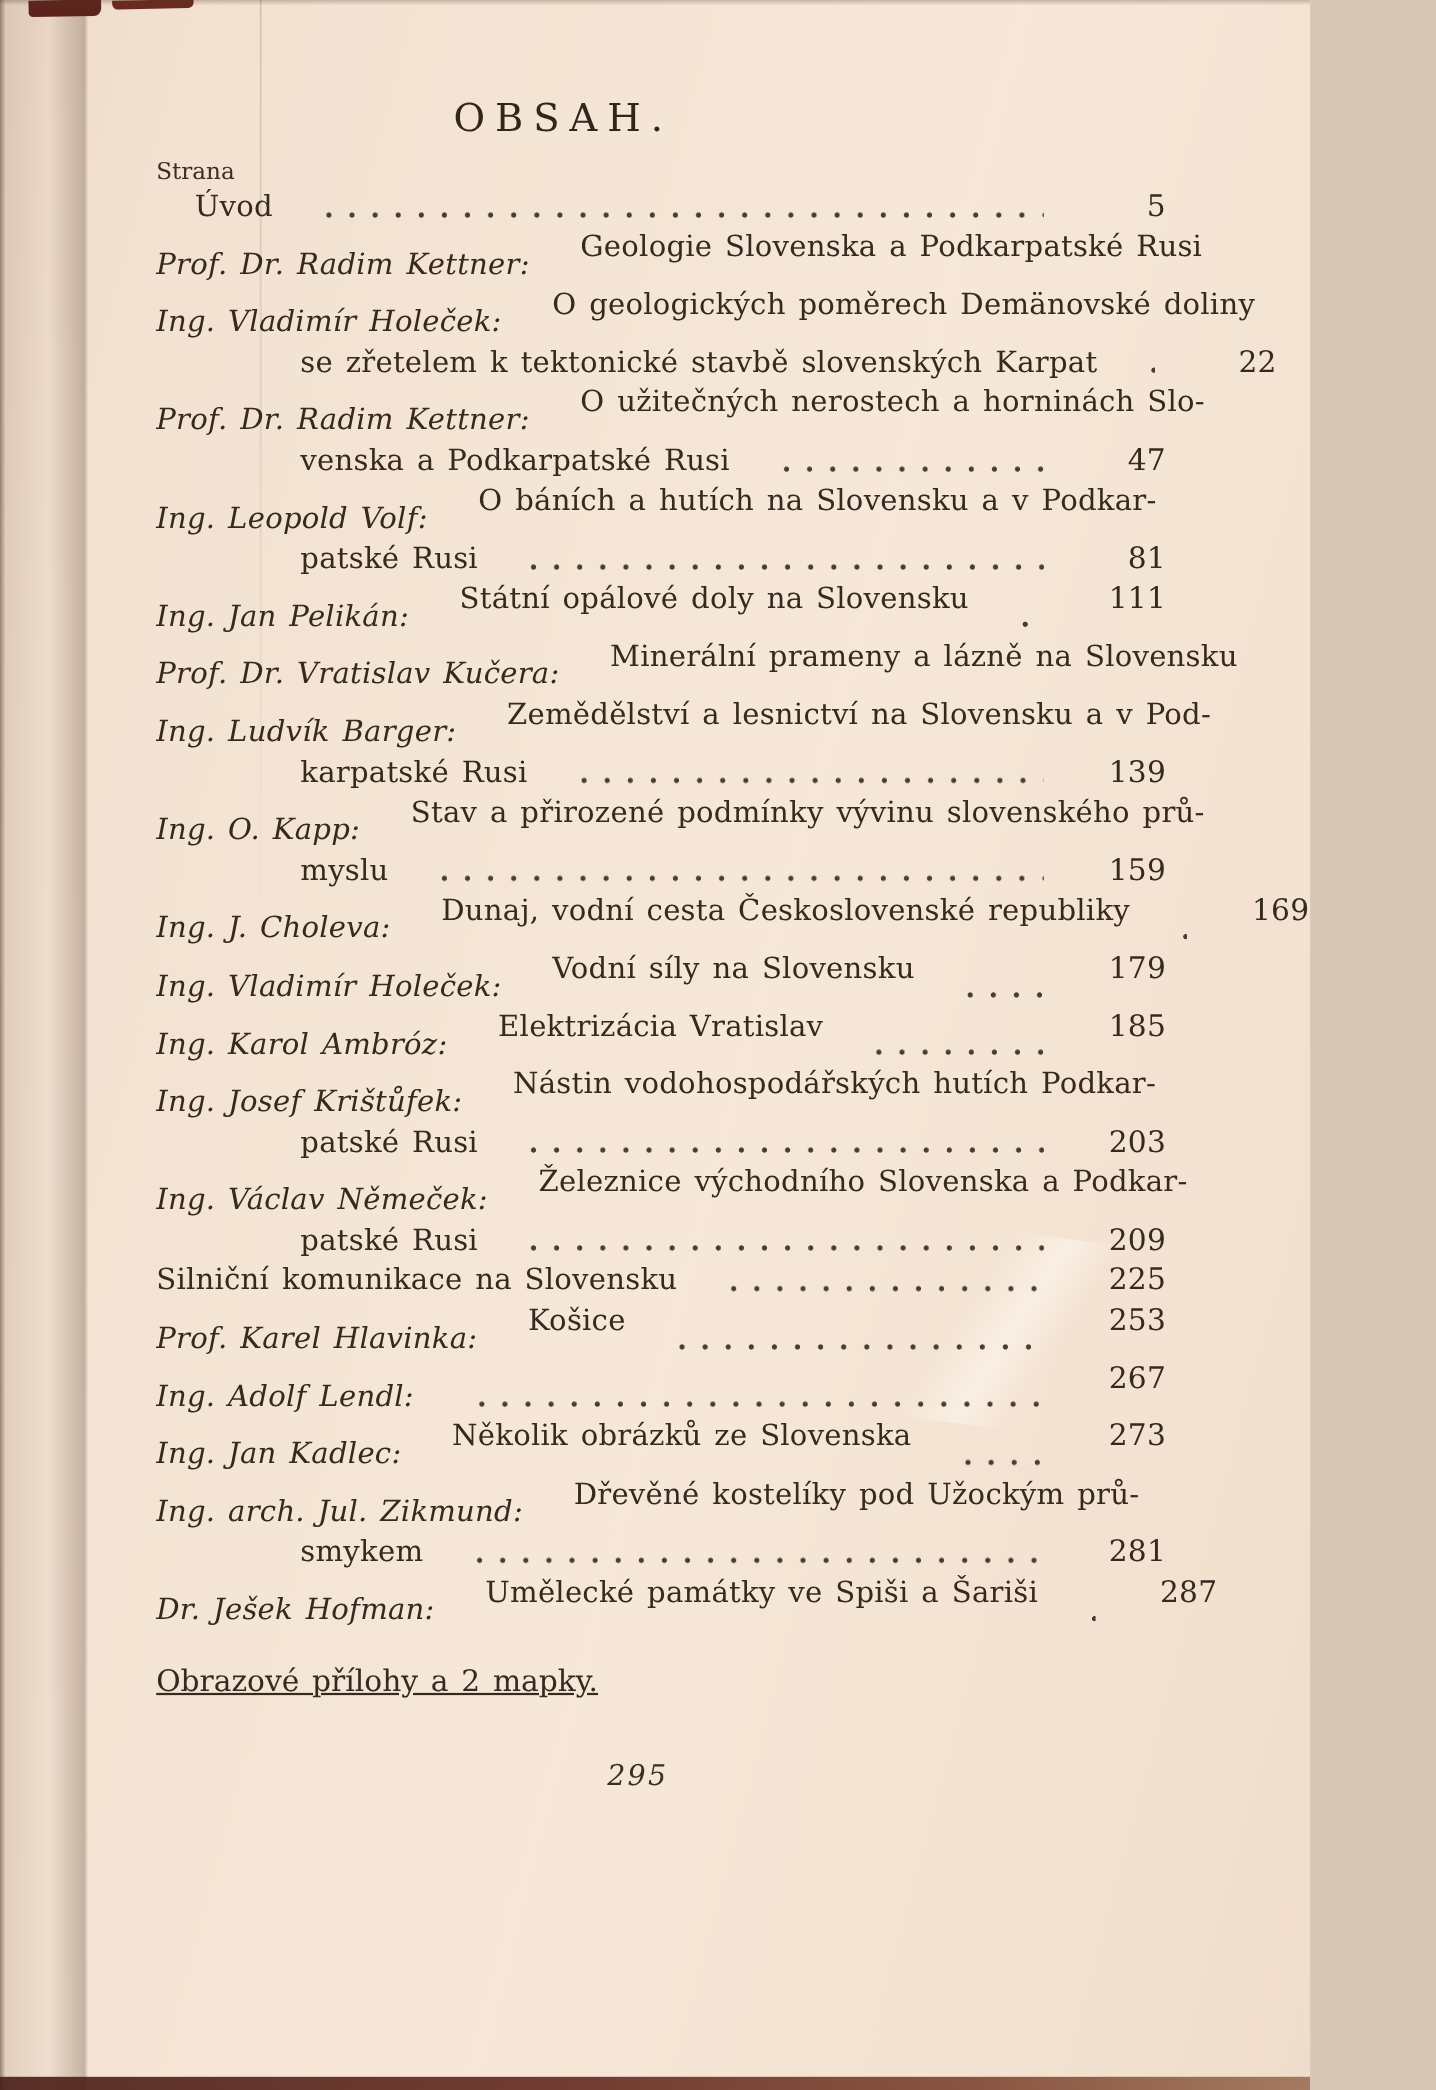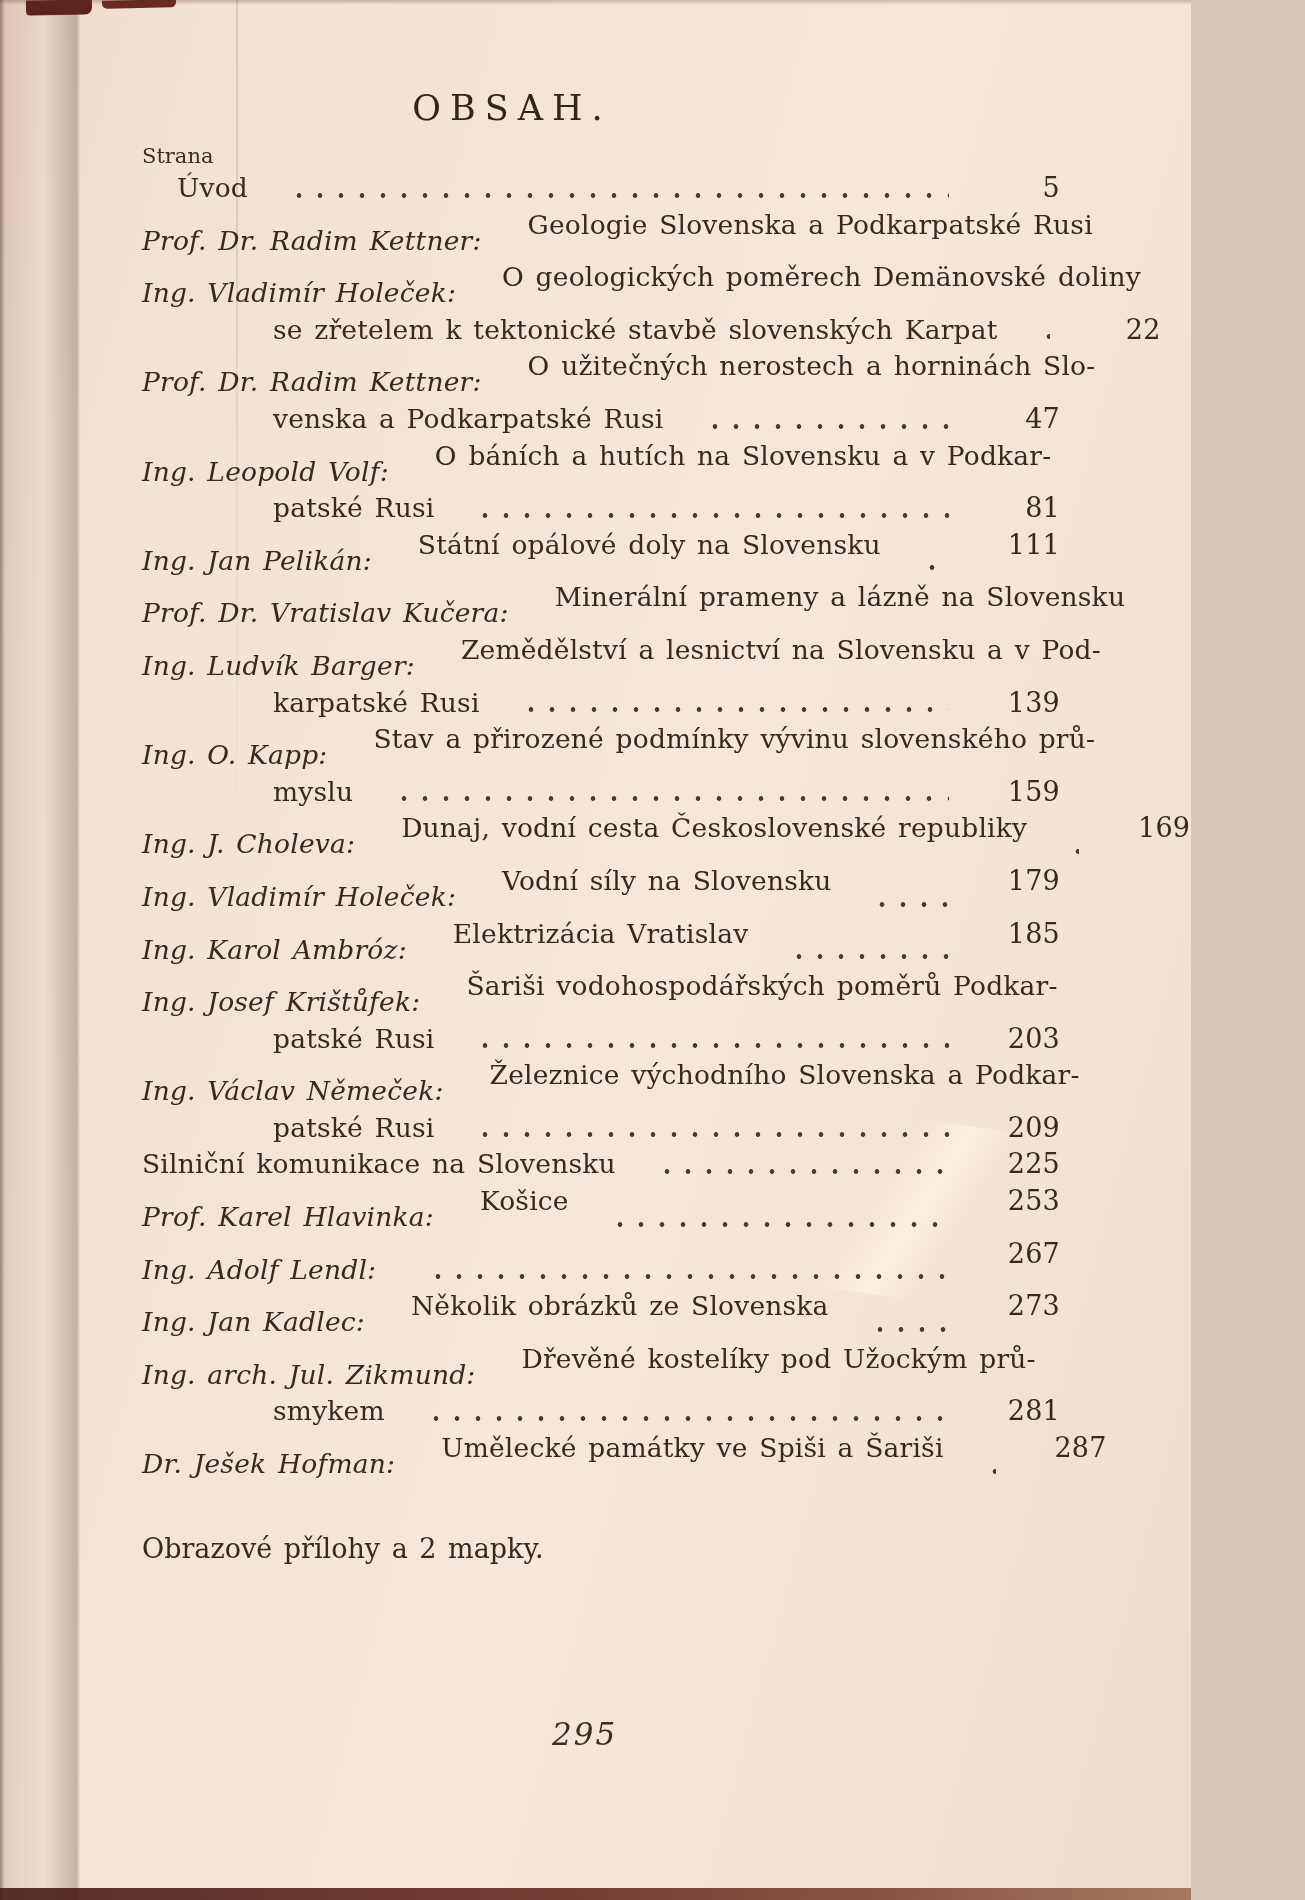--- a/index.html
+++ b/index.html
@@ -39,22 +39,22 @@
     word-spacing:3px;letter-spacing:0.2px;gap:35px;}
   .row.indent{padding-left:96px;}
   .author{font-style:italic;margin-right:11px;white-space:pre;margin-top:16px;}
   .author:empty{margin:0;}
   .ttl{white-space:pre;}
   .leader{flex:1 1 auto;height:7px;align-self:flex-end;margin:0 10px 8px 13px;min-width:4px;}
   .leader.dots{
     background-image:radial-gradient(circle at 3px 3.5px,rgba(48,36,26,0.88) 2px,rgba(48,36,26,0) 2.7px);
     background-size:21px 7px;background-repeat:repeat-x;background-position:left bottom;}
   .pagenum{flex:0 0 66px;text-align:right;font-size:27px;white-space:pre;}
-  .footer-note{margin-top:50px;font-size:27px;word-spacing:3px;}
-  .folio{position:absolute;left:552px;top:1716px;font-style:italic;font-size:31px;letter-spacing:2px;color:#3a2f23;}
+  .footer-note{margin-top:30px;font-size:27px;word-spacing:3px;text-decoration:underline;}
+  .folio{position:absolute;left:552px;top:1600px;font-style:italic;font-size:26px;letter-spacing:2px;color:#3a2f23;}
 </style>
 </head>
 <body>
 
 <div class="scan">
 
   <div class="band-left"></div>
   <div class="left-edge"></div>
   <div class="crease-2"></div>
   <div class="spine-mark-1"></div>
@@ -163,21 +163,21 @@
       <span class="pagenum">179</span>
     </div>
     <div class="row">
       <span class="author">Ing. Karol Ambróz:</span>
         <span class="ttl">Elektrizácia Vratislav</span>
       <span class="leader dots"></span>
       <span class="pagenum">185</span>
     </div>
     <div class="row">
       <span class="author">Ing. Josef Krištůfek:</span>
-        <span class="ttl">Šariši vodohospodářských poměrů Podkar-</span>
+        <span class="ttl">Nástin vodohospodářských hutích Podkar-</span>
       <span class="leader"></span>
       <span class="pagenum"></span>
     </div>
     <div class="row indent">
       <span class="author"></span>
         <span class="ttl">patské Rusi</span>
       <span class="leader dots"></span>
       <span class="pagenum">203</span>
     </div>
     <div class="row">

